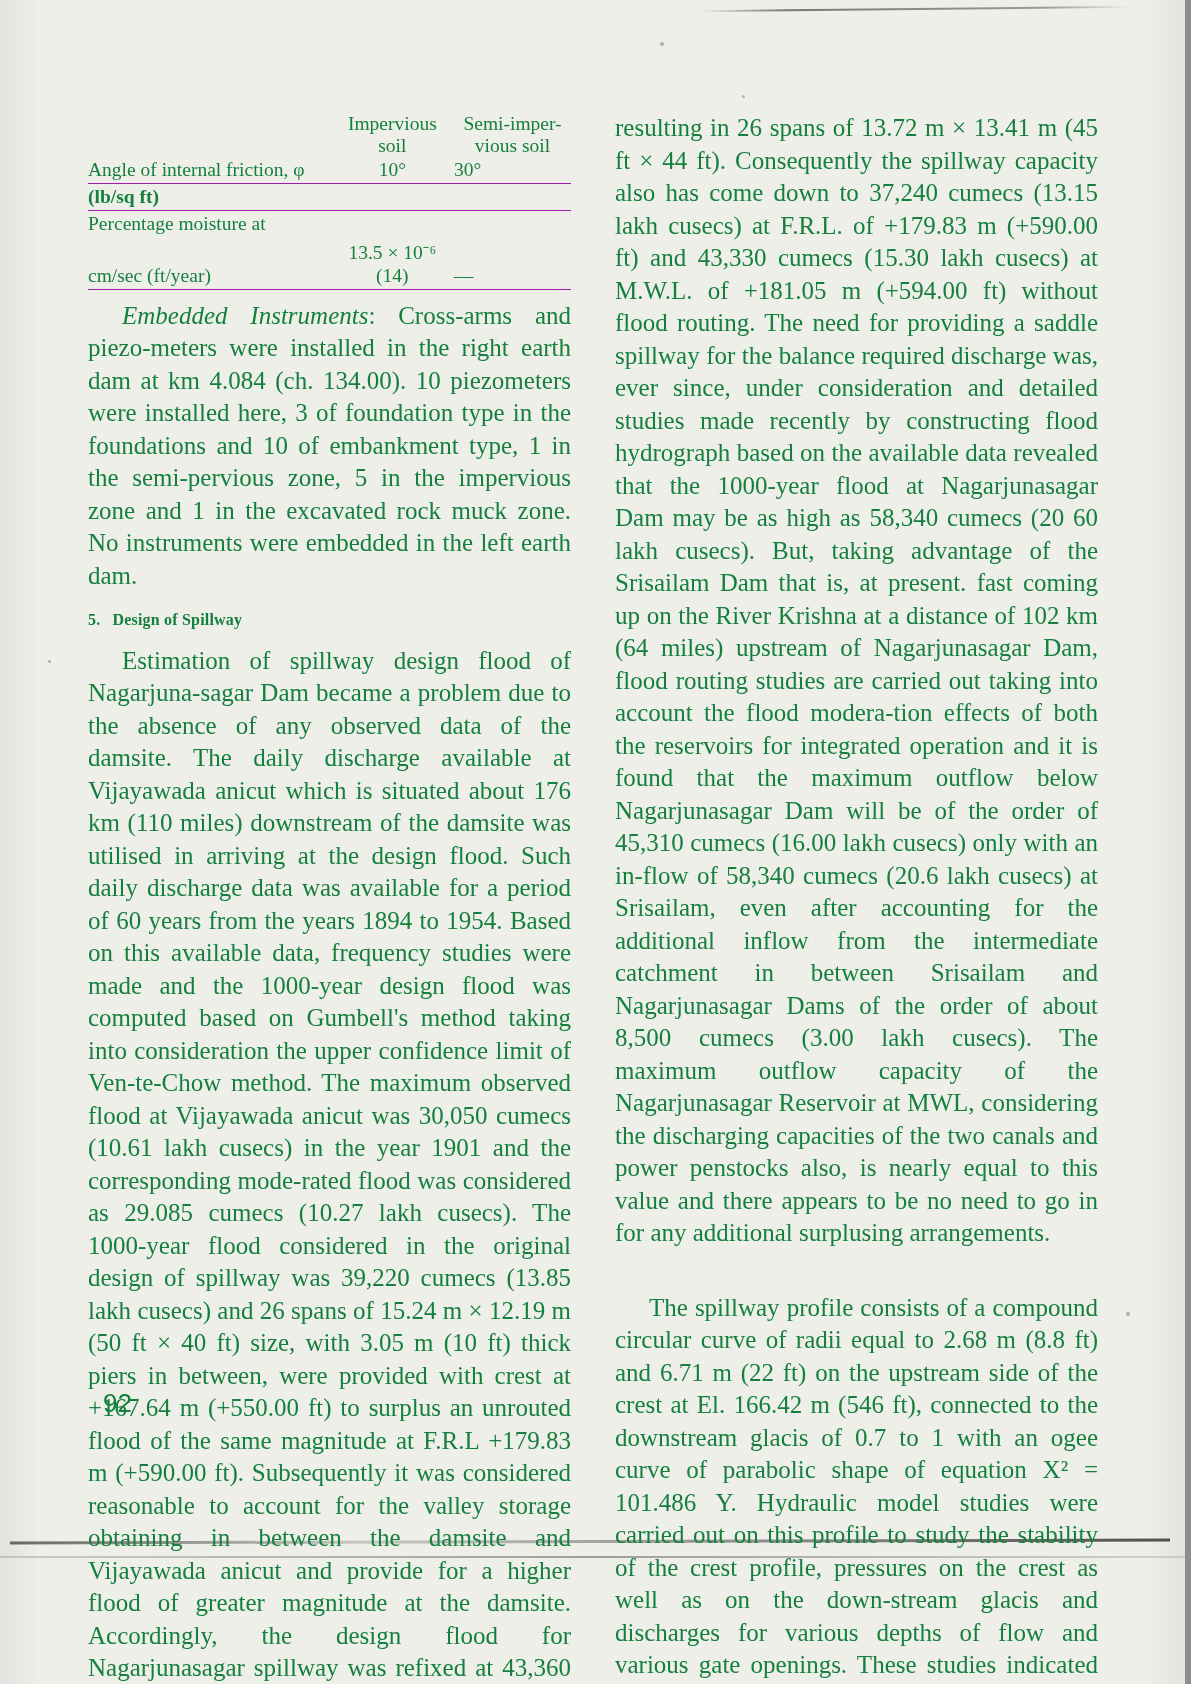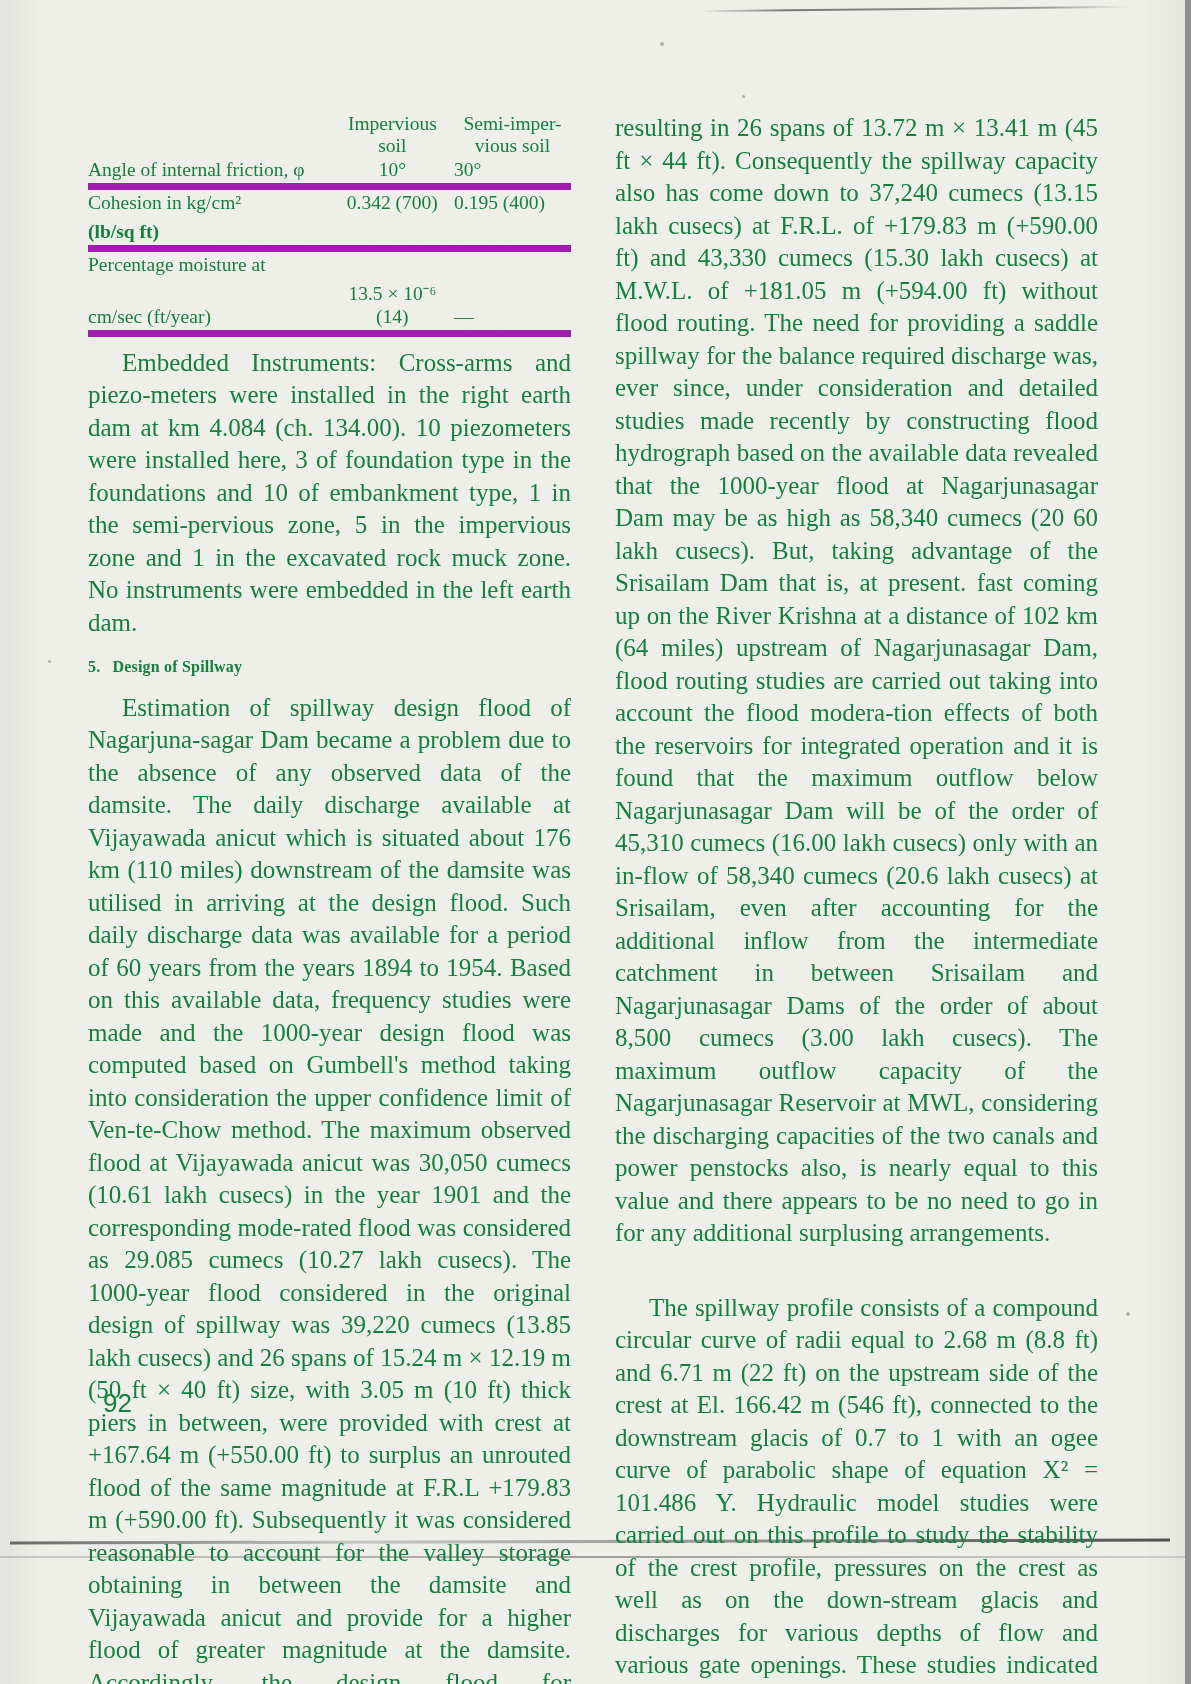--- a/index.html
+++ b/index.html
@@ -81,21 +81,21 @@
     margin-bottom: 10px;
   }
   .tbl td {
     vertical-align: bottom;
     padding: 1px 0 5px 0;
     line-height: 1.18;
   }
   .tbl .c-label { width: 250px; text-align: left; }
   .tbl .c-a { width: 125px; text-align: center; }
   .tbl .c-b { width: 120px; }
-  .tbl tr.rule td { border-bottom: 7px solid #a21caf; padding-bottom: 2px; }
+  .tbl tr.rule td { border-bottom: 1px solid #a21caf; padding-bottom: 2px; }
   .hdr td { text-align: center; line-height: 1.12; padding-bottom: 0; }
   .hdr .c-label { border: none; }
 
   h2.section {
     font-weight: bold;
     font-size: 16px;
     margin: 18px 0 14px 0;
     text-align: left;
     letter-spacing: .2px;
   }
@@ -104,21 +104,21 @@
     font-size: 20px;
     margin: 6px 0 10px 0;
     text-align: left;
     font-weight: normal;
   }
   h3.sub .num { margin-right: 14px; }
   h3.sub i { font-style: italic; }
   .spacer-sm { height: 14px; }
   .spacer-md { height: 26px; }
 
-  .italic { }
+  .italic { font-style: italic; }
 
   .folio {
     position: absolute;
     left: 103px;
     top: 1388px;
     font-size: 26px;
     font-family: Liberation Sans, sans-serif;
   }
 </style>
 </head>
@@ -152,25 +152,20 @@
                 <span>vious soil</span>
               </td>
             </tr>
 
             <tr class="rule">
               <td class="c-label">Angle of internal friction, φ</td>
               <td class="c-a">10°</td>
               <td class="c-b">30°</td>
             </tr>
 
-            <tr>
-              <td class="c-label">Cohesion in  kg/cm²</td>
-              <td class="c-a">0.342 (700)</td>
-              <td class="c-b">0.195 (400)</td>
-            </tr>
             <tr class="rule">
               <td class="c-label" style="font-weight:bold;">(lb/sq ft)</td>
               <td class="c-a"></td>
               <td class="c-b"></td>
             </tr>
 
             <tr>
               <td class="c-label">Percentage moisture at</td>
               <td class="c-a"></td>
               <td class="c-b"></td>

